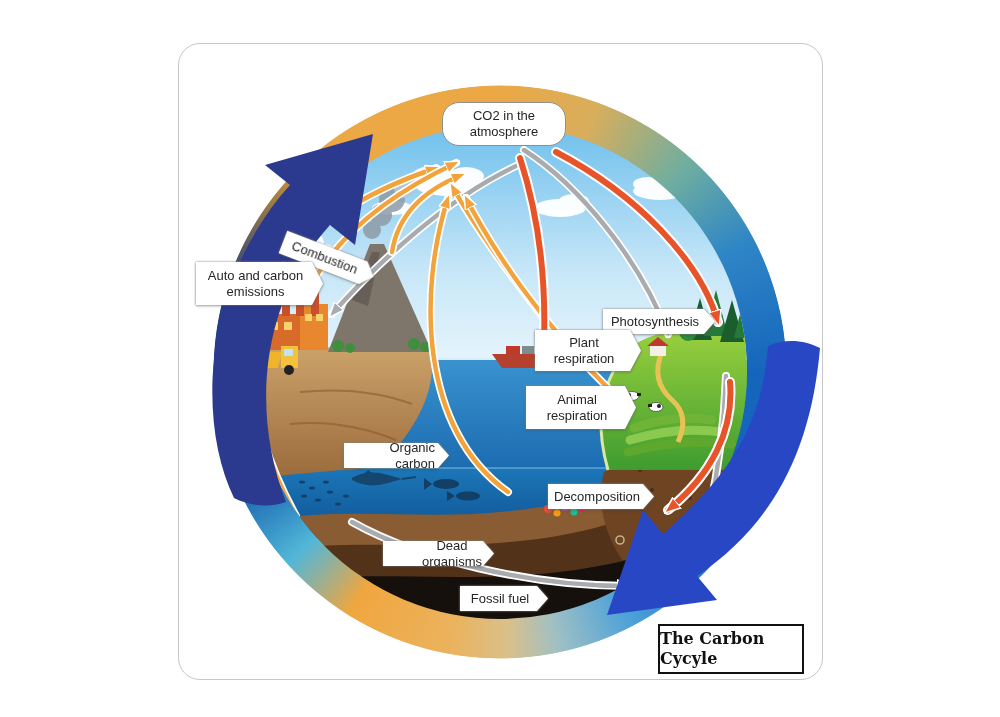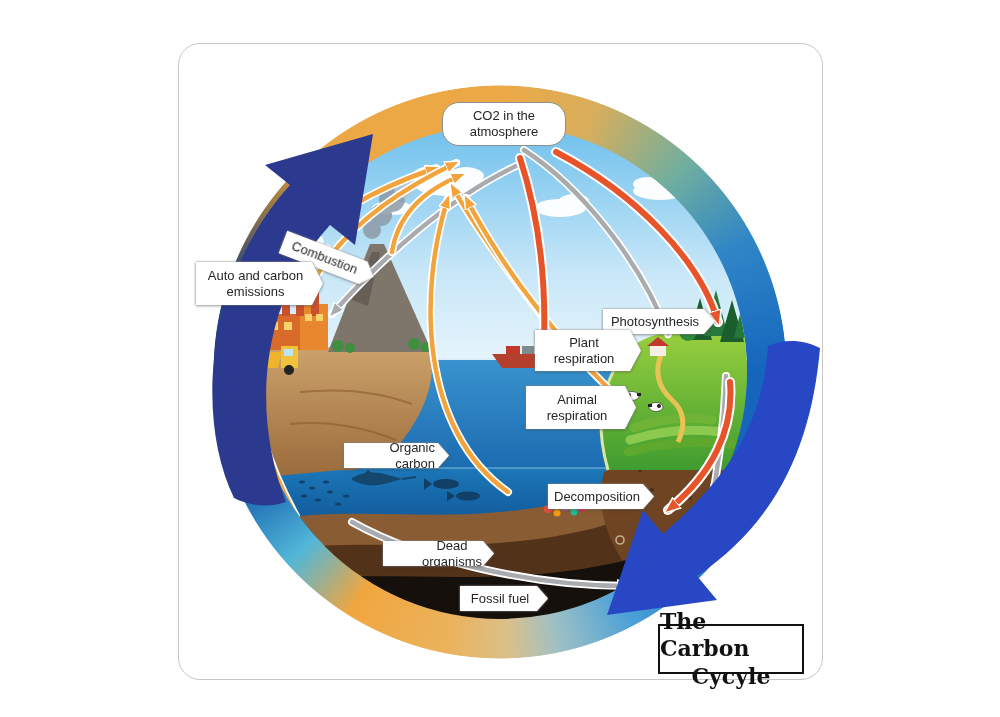--- a/index.html
+++ b/index.html
@@ -21,23 +21,23 @@
   svg.overlay{position:absolute;left:0;top:0;}
   .tag{position:absolute;background:#fff;color:#262626;font-size:13px;
        display:flex;align-items:center;justify-content:center;text-align:center;
        line-height:1.2;padding:0 14px 0 6px;box-sizing:border-box;
        clip-path:polygon(0 0,calc(100% - 11px) 0,100% 50%,calc(100% - 11px) 100%,0 100%);}
   .tagwrap{position:absolute;filter:drop-shadow(0 0 1px #8f8f8f) drop-shadow(0 1px 1px rgba(0,0,0,.25));}
   .co2box{position:absolute;left:442px;top:102px;width:122px;height:42px;background:#fff;
           border:1.6px solid #8f8f8f;border-radius:17px;display:flex;align-items:center;
           justify-content:center;text-align:center;font-size:13px;line-height:1.25;color:#262626;}
   .carbonbox{position:absolute;left:658px;top:624px;width:142px;height:46px;background:#fff;
-          border:2.5px solid #111;display:flex;flex-direction:column;align-items:center;
+          border:2.5px solid #111;display:flex;flex-direction:column;
           justify-content:center;font-family:"DejaVu Serif",serif;font-weight:bold;
-          font-size:22px;line-height:1.25;color:#111;}
+          font-size:16px;line-height:1.25;color:#111;}
 </style>
 </head>
 <body>
 
 <div class="page">
 
 
   <div class="card"></div>
 
   <div class="ring"></div>

